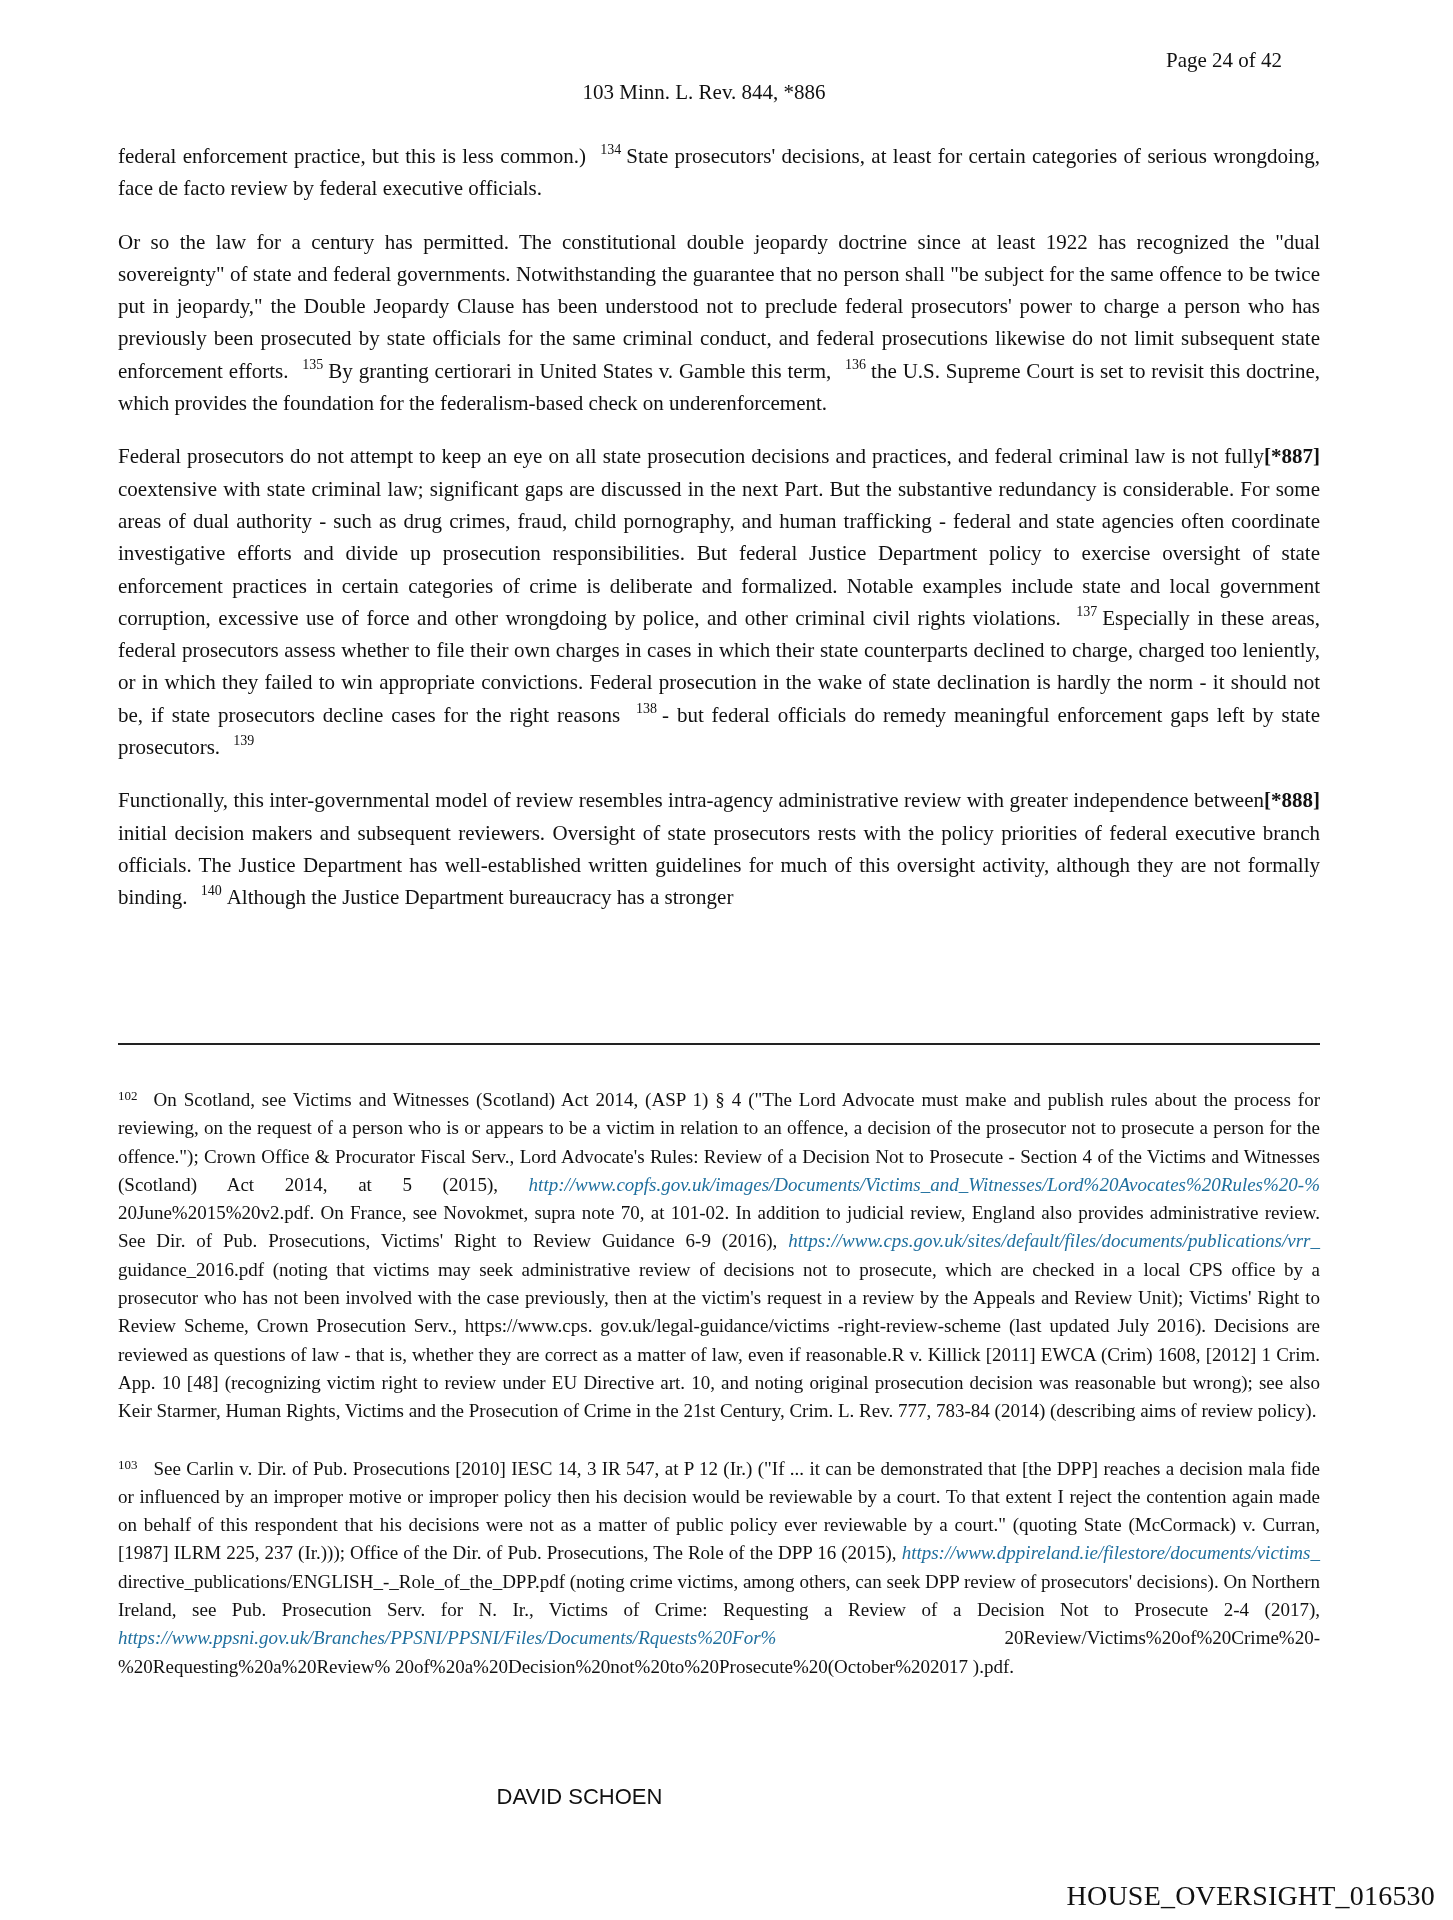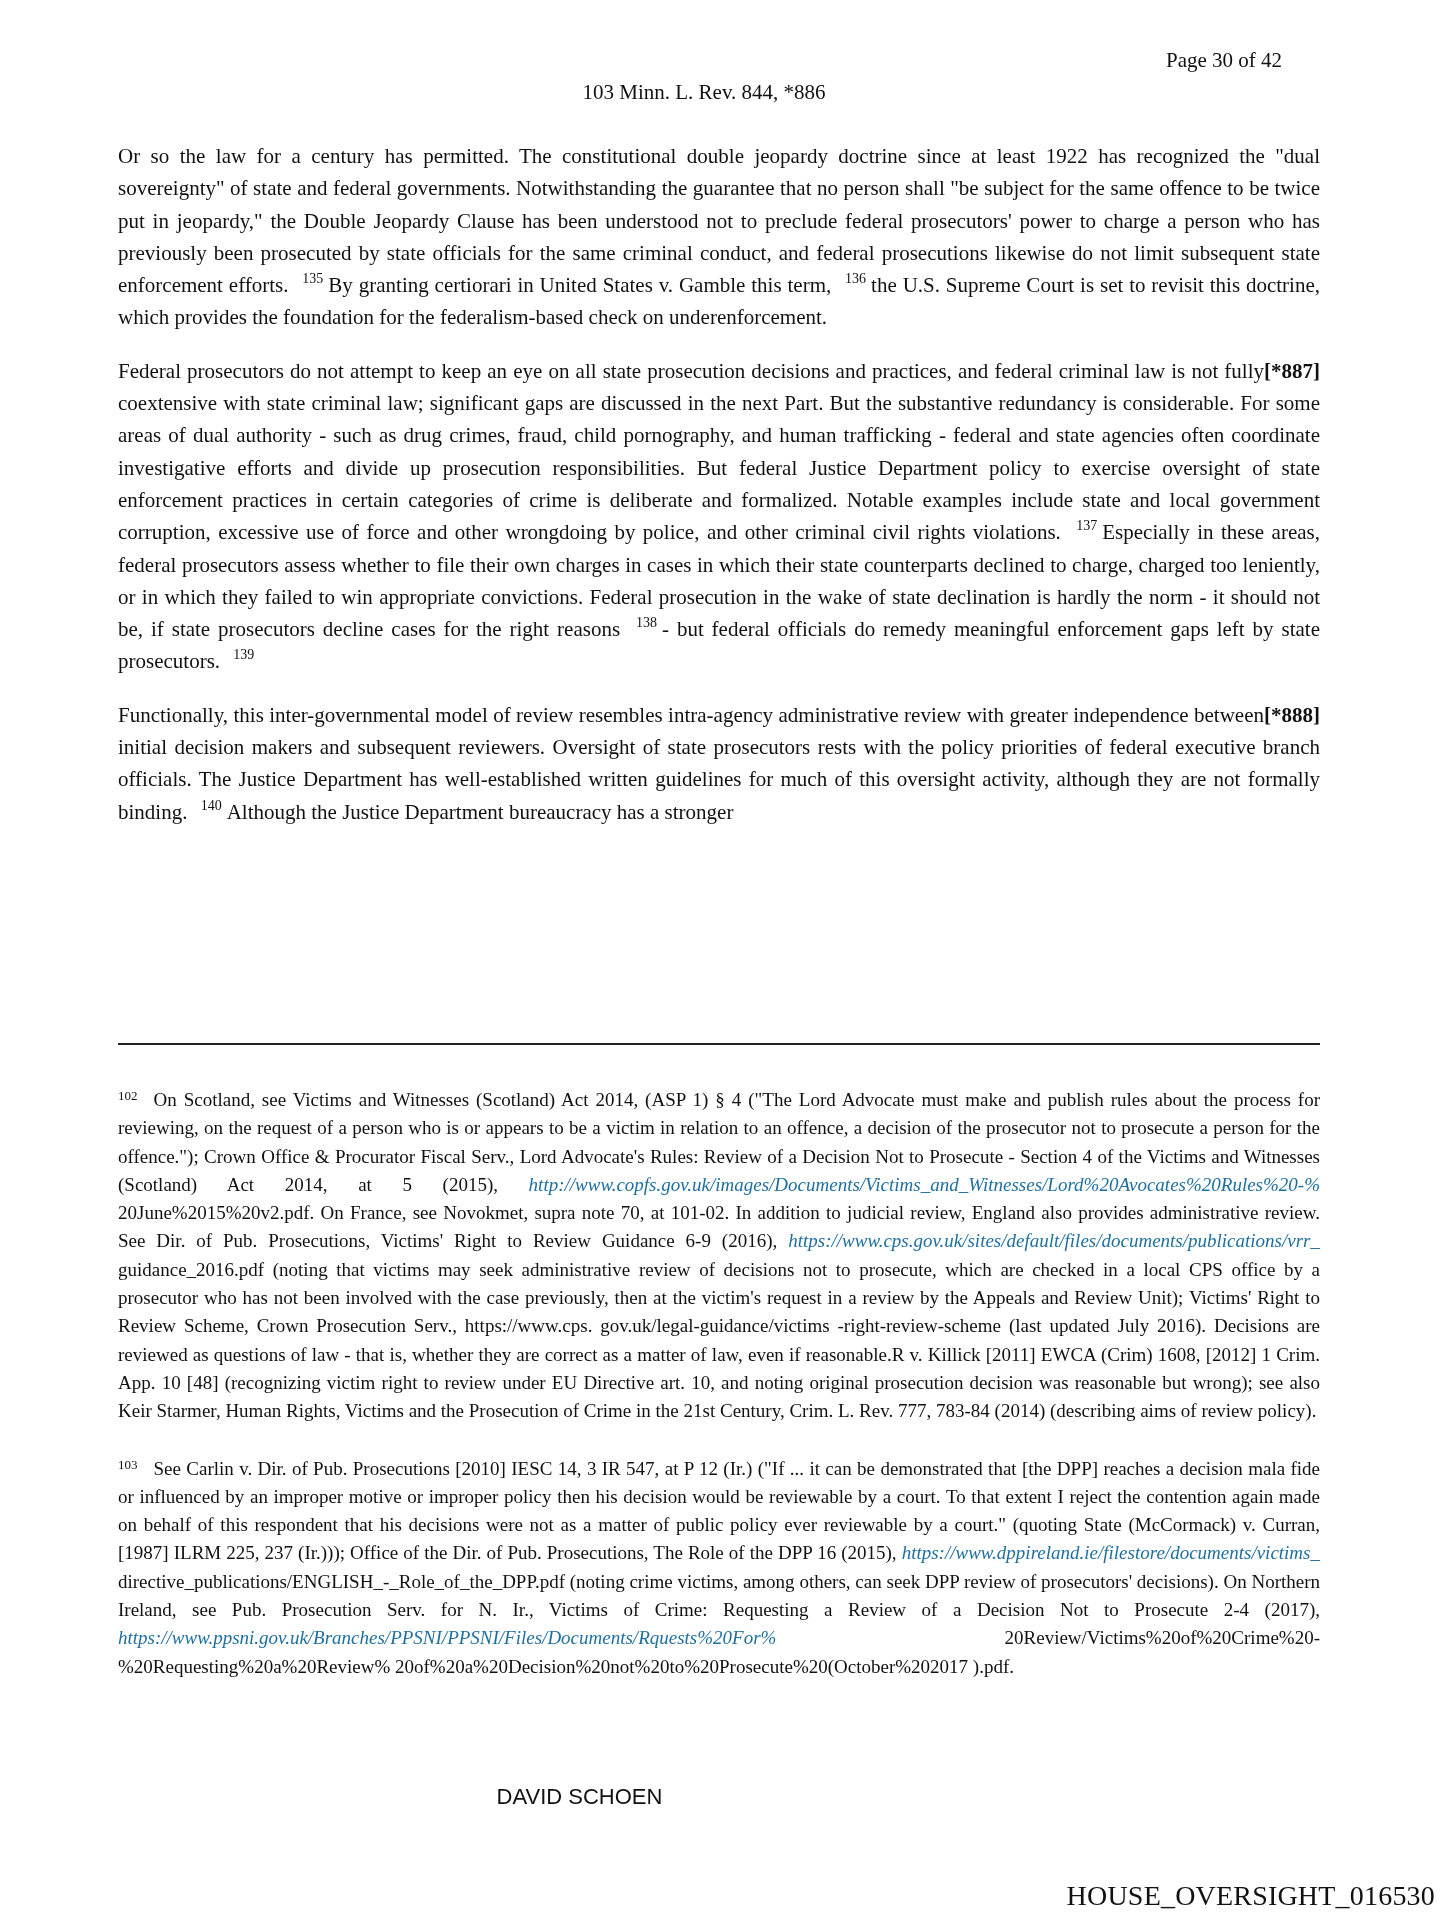--- a/index.html
+++ b/index.html
@@ -18,24 +18,25 @@
   .fn-num { font-size: 13px; vertical-align: 6px; line-height: 0; margin-right: 16px; }
   a.link { color: #1f6f9e; font-style: italic; }
   .author { position: absolute; top: 1784px; left: 0; width: 1159px; text-align: center;
             font-family: "Liberation Sans", "DejaVu Sans", sans-serif; font-size: 22px; }
   .bates { position: absolute; top: 1880px; right: 18px;
            font-family: Liberation Serif, serif; font-size: 28px; letter-spacing: 0.2px; }
 </style>
 </head>
 <body>
 
-<div class="page-num">Page 30 of 42</div>
+<div class="page-num">Page 24 of 42</div>
 <div class="running-head">103 Minn. L. Rev. 844, *886</div>
 
 <div class="body-text" id="body-text">
+    <p class="para"><span>federal enforcement practice, but this is less common.) </span><sup class="fn">134</sup><span>State prosecutors' decisions, at least for certain categories of serious wrongdoing, face de facto review by federal executive officials. </span></p>
     <p class="para"><span>Or so the law for a century has permitted. The constitutional double jeopardy doctrine since at least 1922 has recognized the "dual sovereignty" of state and federal governments. Notwithstanding the guarantee that no person shall "be subject for the same offence to be twice put in jeopardy," the Double Jeopardy Clause has been understood not to preclude federal prosecutors' power to charge a person who has previously been prosecuted by state officials for the same criminal conduct, and federal prosecutions likewise do not limit subsequent state enforcement efforts. </span><sup class="fn">135</sup><span>By granting certiorari in United States v. Gamble this term, </span><sup class="fn">136</sup><span>the U.S. Supreme Court is set to revisit this doctrine, which provides the foundation for the federalism-based check on underenforcement. </span></p>
     <p class="para"><span class="star">[*887]</span><span>Federal prosecutors do not attempt to keep an eye on all state prosecution decisions and practices, and federal criminal law is not fully coextensive with state criminal law; significant gaps are discussed in the next Part. But the substantive redundancy is considerable. For some areas of dual authority - such as drug crimes, fraud, child pornography, and human trafficking - federal and state agencies often coordinate investigative efforts and divide up prosecution responsibilities. But federal Justice Department policy to exercise oversight of state enforcement practices in certain categories of crime is deliberate and formalized. Notable examples include state and local government corruption, excessive use of force and other wrongdoing by police, and other criminal civil rights violations. </span><sup class="fn">137</sup><span>Especially in these areas, federal prosecutors assess whether to file their own charges in cases in which their state counterparts declined to charge, charged too leniently, or in which they failed to win appropriate convictions. Federal prosecution in the wake of state declination is hardly the norm - it should not be, if state prosecutors decline cases for the right reasons </span><sup class="fn">138</sup><span>- but federal officials do remedy meaningful enforcement gaps left by state prosecutors. </span><sup class="fn">139</sup></p>
     <p class="para"><span class="star">[*888]</span><span>Functionally, this inter-governmental model of review resembles intra-agency administrative review with greater independence between initial decision makers and subsequent reviewers. Oversight of state prosecutors rests with the policy priorities of federal executive branch officials. The Justice Department has well-established written guidelines for much of this oversight activity, although they are not formally binding. </span><sup class="fn">140</sup><span>Although the Justice Department bureaucracy has a stronger </span></p>
   </div>
 
 <div class="rule"></div>
 
 <div class="footnotes" id="footnotes">
     <p class="fn-block"><span class="fn-num">102</span><span>On Scotland, see Victims and Witnesses (Scotland) Act 2014, (ASP 1) § 4 ("The Lord Advocate must make and publish rules about the process for reviewing, on the request of a person who is or appears to be a victim in relation to an offence, a decision of the prosecutor not to prosecute a person for the offence."); Crown Office &amp; Procurator Fiscal Serv., Lord Advocate's Rules: Review of a Decision Not to Prosecute - Section 4 of the Victims and Witnesses (Scotland) Act 2014, at 5 (2015), </span><a class="link" style="color: rgb(31, 111, 158);">http://www.copfs.gov.uk/images/Documents/Victims_and_Witnesses/Lord%20Avocates%20Rules%20-%</a><span> 20June%2015%20v2.pdf. On France, see Novokmet, supra note 70, at 101-02. In addition to judicial review, England also provides administrative review. See Dir. of Pub. Prosecutions, Victims' Right to Review Guidance 6-9 (2016), </span><a class="link" style="color: rgb(31, 111, 158);">https://www.cps.gov.uk/sites/default/files/documents/publications/vrr_</a><span> guidance_2016.pdf (noting that victims may seek administrative review of decisions not to prosecute, which are checked in a local CPS office by a prosecutor who has not been involved with the case previously, then at the victim's request in a review by the Appeals and Review Unit); Victims' Right to Review Scheme, Crown Prosecution Serv., https://www.cps. gov.uk/legal-guidance/victims -right-review-scheme (last updated July 2016). Decisions are reviewed as questions of law - that is, whether they are correct as a matter of law, even if reasonable.R v. Killick [2011] EWCA (Crim) 1608, [2012] 1 Crim. App. 10 [48] (recognizing victim right to review under EU Directive art. 10, and noting original prosecution decision was reasonable but wrong); see also Keir Starmer, Human Rights, Victims and the Prosecution of Crime in the 21st Century, Crim. L. Rev. 777, 783-84 (2014) (describing aims of review policy).</span></p>
     <p class="fn-block"><span class="fn-num">103</span><span>See Carlin v. Dir. of Pub. Prosecutions [2010] IESC 14, 3 IR 547, at P 12 (Ir.) ("If ... it can be demonstrated that [the DPP] reaches a decision mala fide or influenced by an improper motive or improper policy then his decision would be reviewable by a court. To that extent I reject the contention again made on behalf of this respondent that his decisions were not as a matter of public policy ever reviewable by a court." (quoting State (McCormack) v. Curran, [1987] ILRM 225, 237 (Ir.))); Office of the Dir. of Pub. Prosecutions, The Role of the DPP 16 (2015), </span><a class="link" style="color: rgb(31, 111, 158);">https://www.dppireland.ie/filestore/documents/victims_</a><span> directive_publications/ENGLISH_-_Role_of_the_DPP.pdf (noting crime victims, among others, can seek DPP review of prosecutors' decisions). On Northern Ireland, see Pub. Prosecution Serv. for N. Ir., Victims of Crime: Requesting a Review of a Decision Not to Prosecute 2-4 (2017), </span><a class="link" style="color: rgb(31, 111, 158);">https://www.ppsni.gov.uk/Branches/PPSNI/PPSNI/Files/Documents/Rquests%20For%</a><span> 20Review/Victims%20of%20Crime%20-%20Requesting%20a%20Review% 20of%20a%20Decision%20not%20to%20Prosecute%20(October%202017 ).pdf.</span></p>

